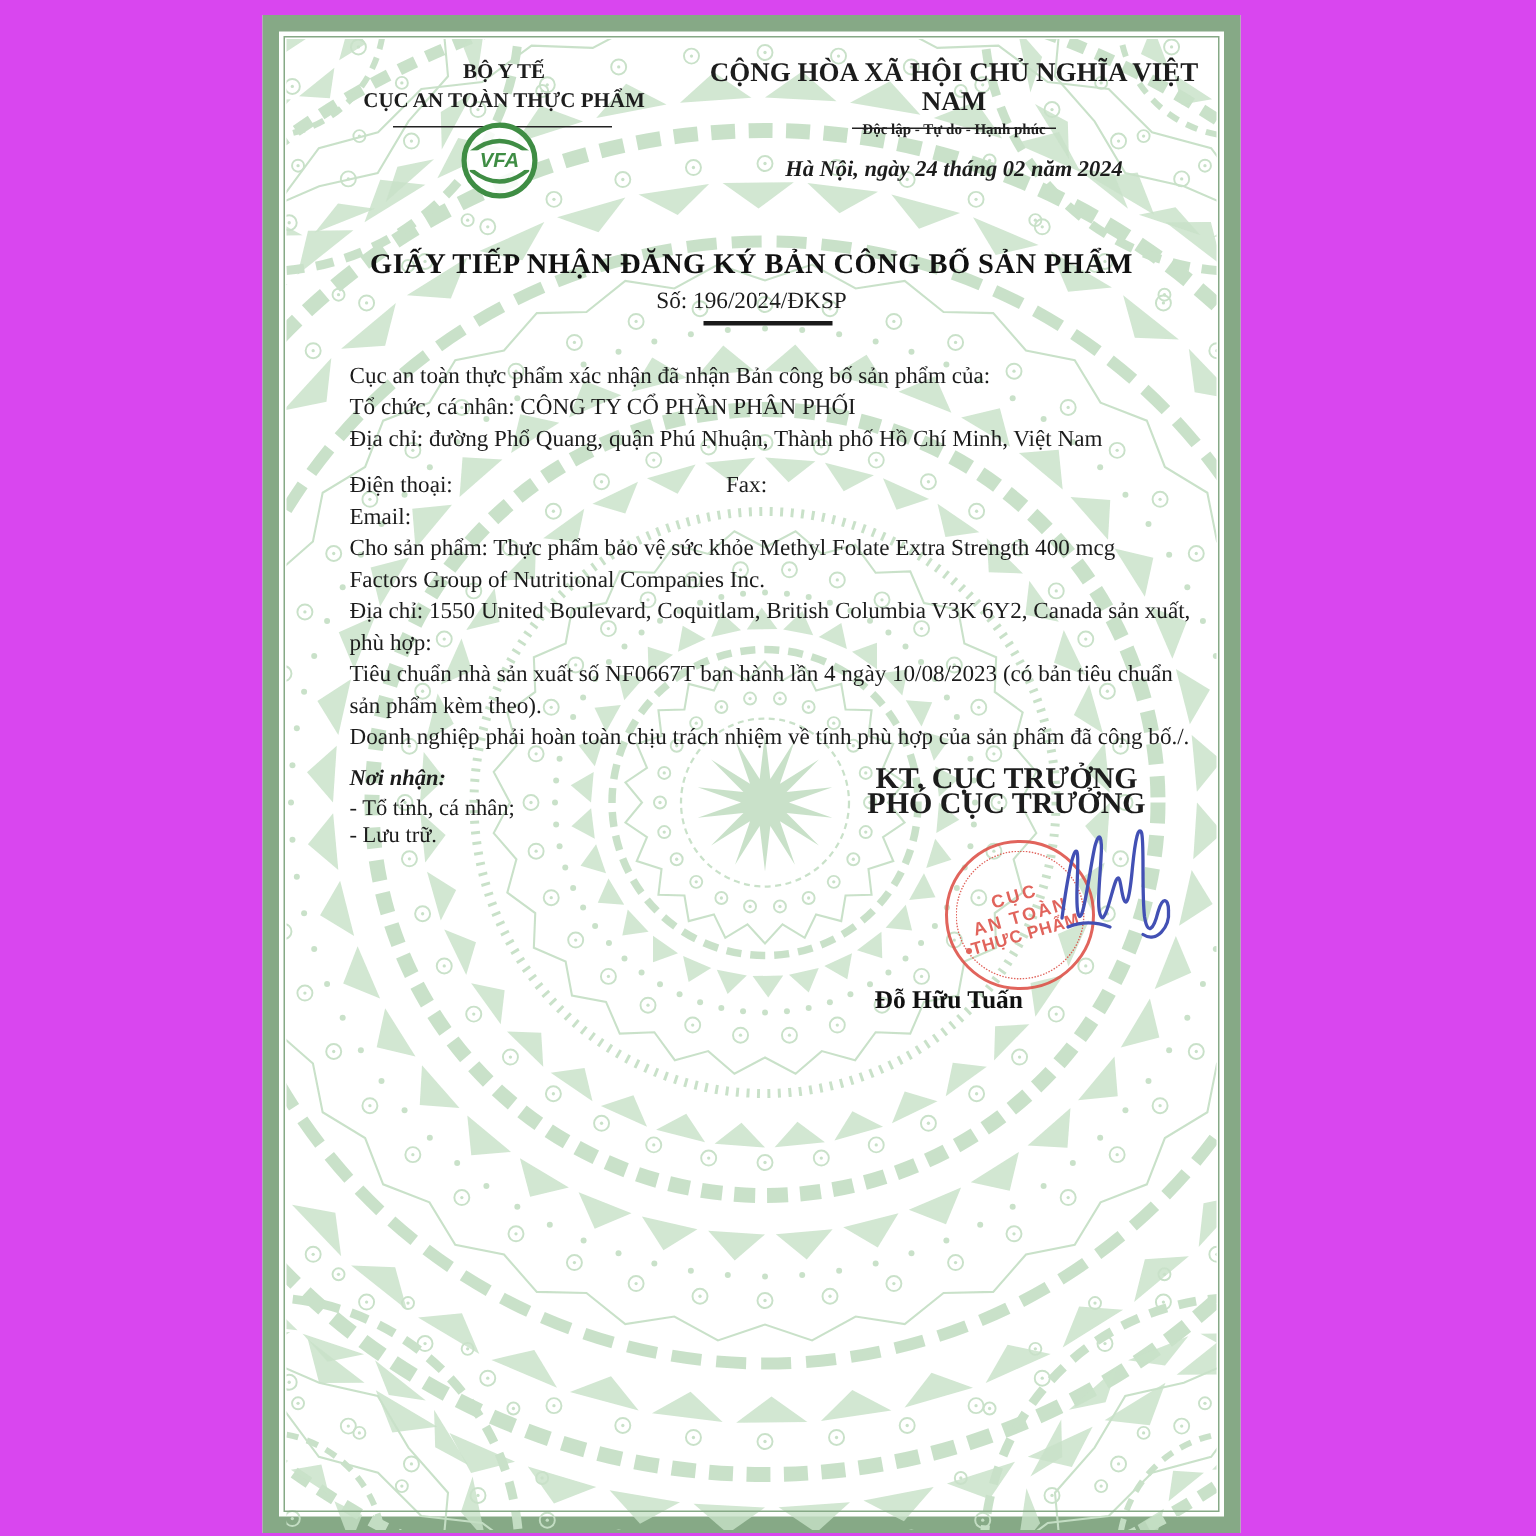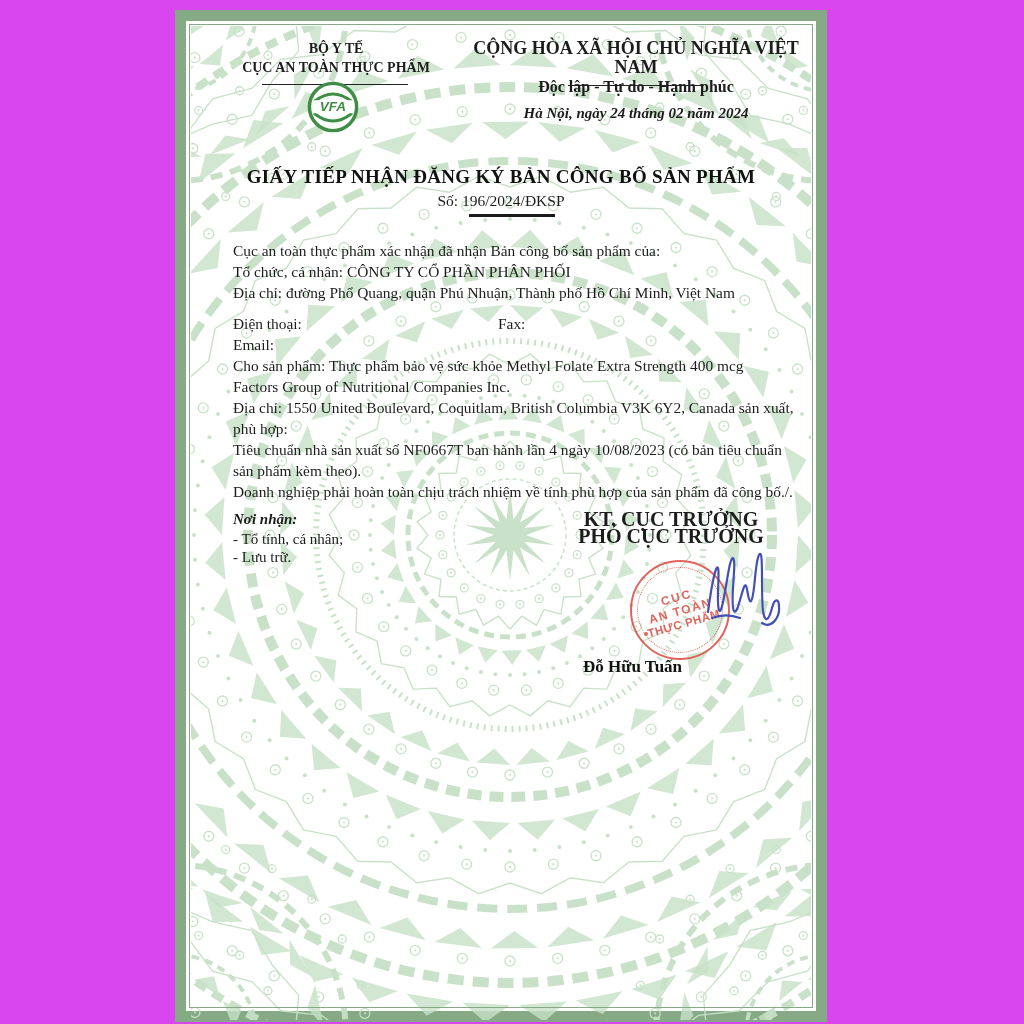--- a/index.html
+++ b/index.html
@@ -27,21 +27,21 @@
   
   .title{position:absolute;left:0;top:145px;width:100%;text-align:center;
          font-weight:bold;font-size:19px;letter-spacing:.3px;color:#111;}
   .title-no{position:absolute;left:0;top:171px;width:100%;text-align:center;font-size:15.5px;}
   .title-rule{position:absolute;left:283px;top:193px;width:86px;height:2.6px;background:#1a1a1a;}
 
   
   .body-block{position:absolute;left:47px;top:219px;width:586px;font-size:15.4px;line-height:21px;}
   .body-block .row{position:relative;}
   .gap{height:10px;}
-  .fax{position:absolute;left:265px;top:0;text-align:center;}
+  .fax{position:absolute;left:251px;top:0;text-align:center;}
 
   
   .recipients{position:absolute;left:47px;top:489px;font-size:15px;line-height:18px;}
   .recipients .lbl{font-weight:bold;font-style:italic;margin-bottom:2px;}
   .signer-block{position:absolute;left:360px;top:490px;width:250px;text-align:center;
                 font-weight:bold;font-size:20px;line-height:17px;}
   .signer-name{position:absolute;left:397px;top:636px;width:200px;
                font-weight:bold;font-size:17px;color:#111;}
 
   
@@ -1584,21 +1584,21 @@
       <svg class="logo" viewBox="0 0 56 56">
         <circle cx="28" cy="28" r="24.5" fill="#ffffff" fill-opacity="0.85" stroke="#3f8d44" stroke-width="3.6"></circle>
         <path d="M9,22 Q28,7 47,22" fill="none" stroke="#3f8d44" stroke-width="3" stroke-linecap="round"></path>
         <path d="M9,35 Q28,50 47,35" fill="none" stroke="#3f8d44" stroke-width="3" stroke-linecap="round"></path>
         <rect x="7" y="21" width="42" height="13.5" fill="#ffffff"></rect>
         <text x="28" y="32.5" text-anchor="middle" font-size="14" font-style="italic" font-weight="bold" font-family="Liberation Sans, DejaVu Sans, sans-serif" fill="#3f8d44">VFA</text>
       </svg>
 
       <div class="hdr-right">
         <div class="hdr-sm" style="font-size:18px">CỘNG HÒA XÃ HỘI CHỦ NGHĨA VIỆT NAM</div>
-        <div class="hdr-sm" style="font-size:16px">Độc lập - Tự do - Hạnh phúc</div>
+        <div class="hdr-sm" style="font-size:10px">Độc lập - Tự do - Hạnh phúc</div>
       </div>
       <div class="hdr-line line-right"></div>
       <div class="dateline">Hà Nội, ngày 24 tháng 02 năm 2024</div>
 
       <div class="title">GIẤY TIẾP NHẬN ĐĂNG KÝ BẢN CÔNG BỐ SẢN PHẨM</div>
       <div class="title-no">Số: 196/2024/ĐKSP</div>
       <div class="title-rule"></div>
 
       <div class="body-block">
         <div class="row">Cục an toàn thực phẩm xác nhận đã nhận Bản công bố sản phẩm của:</div>

